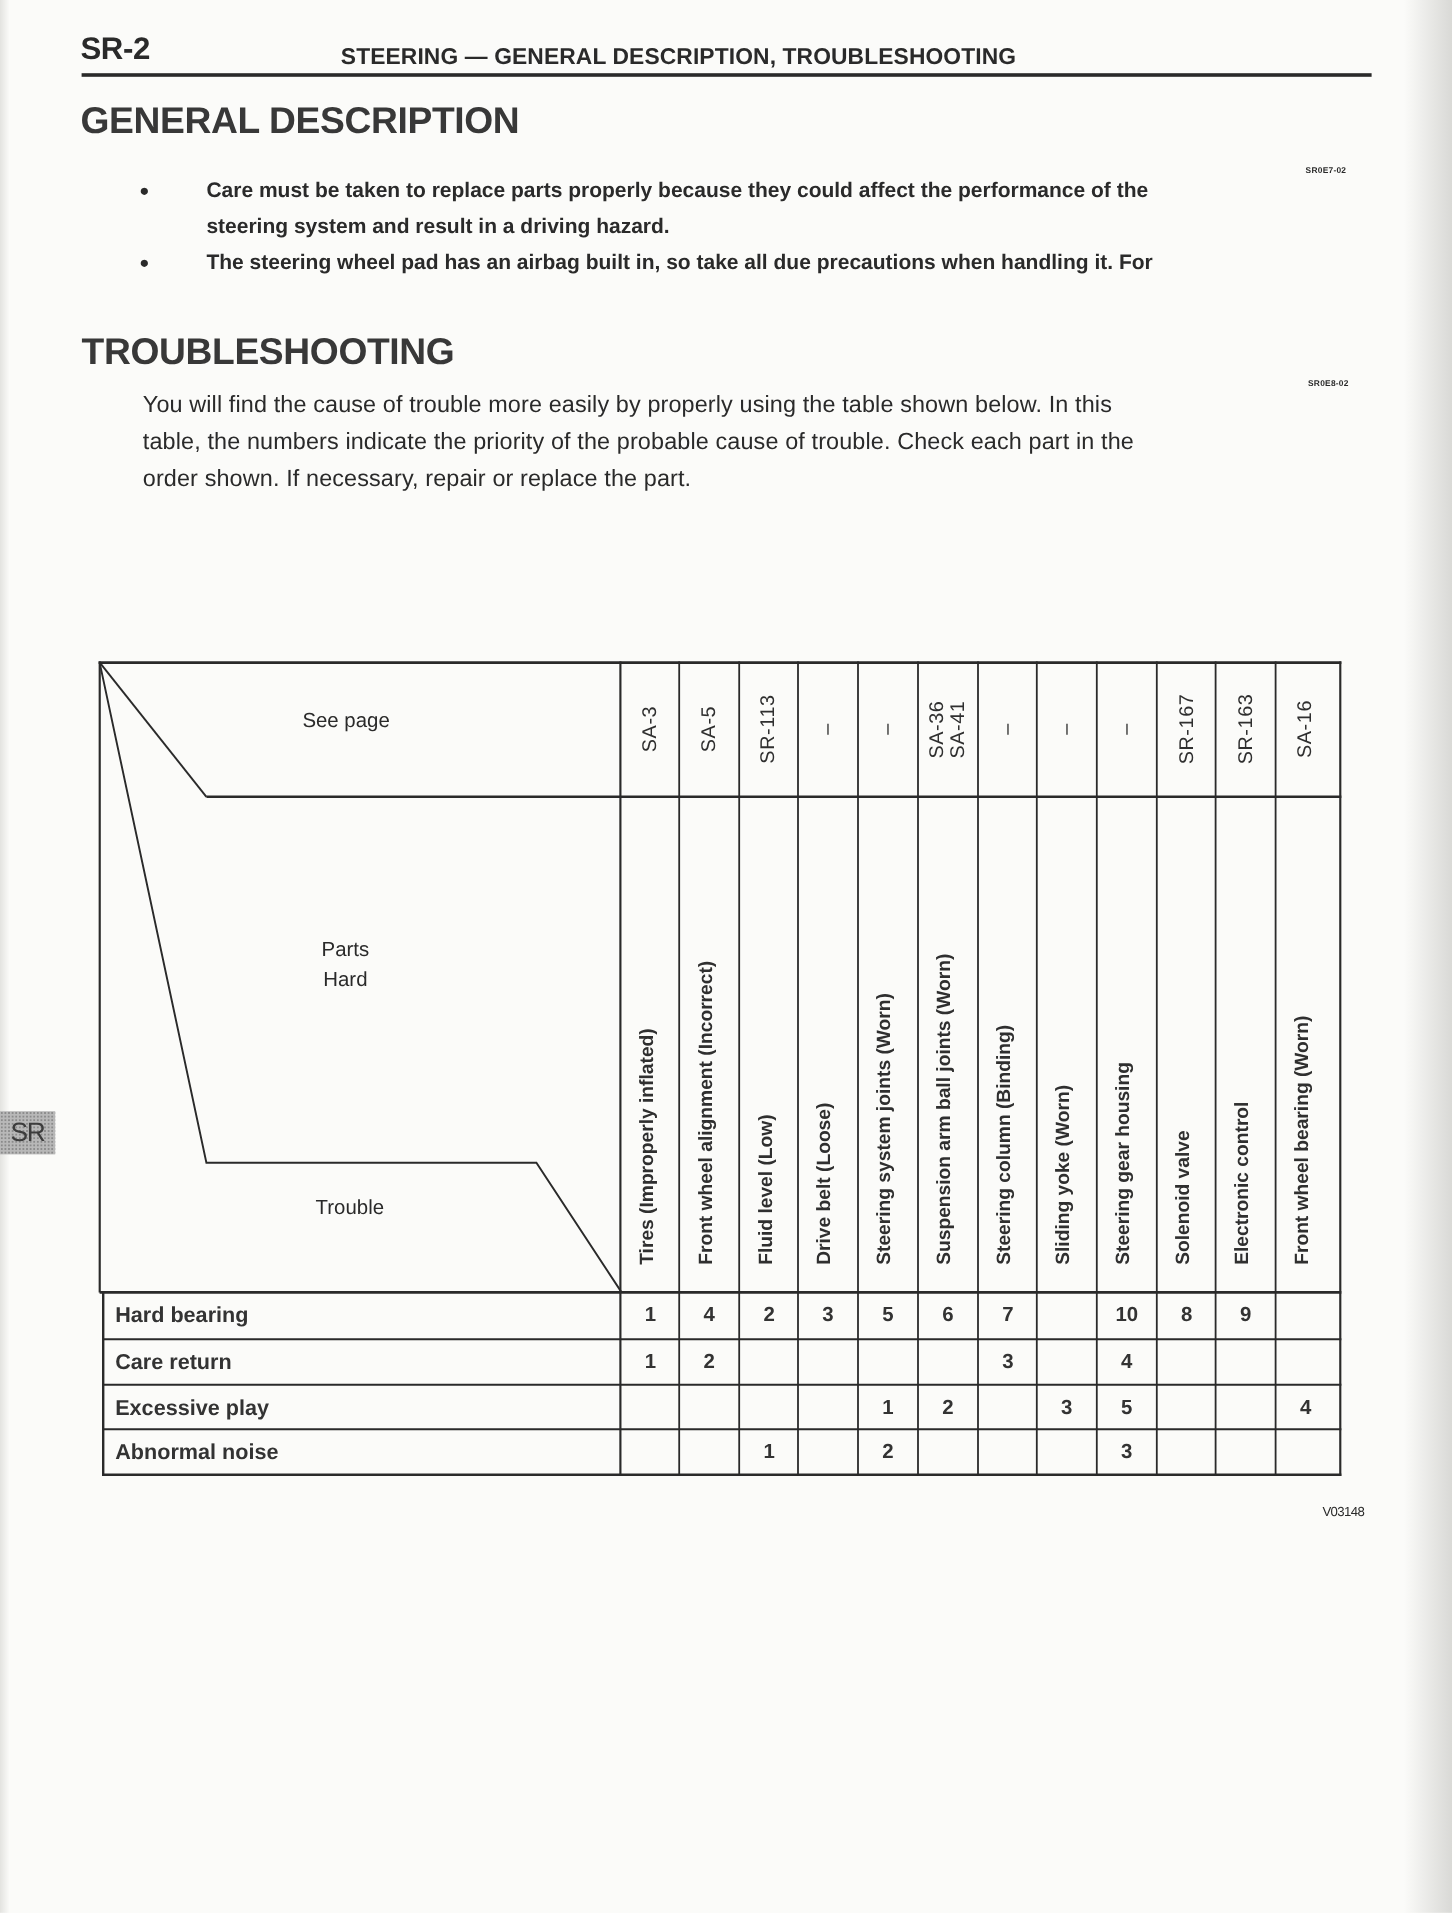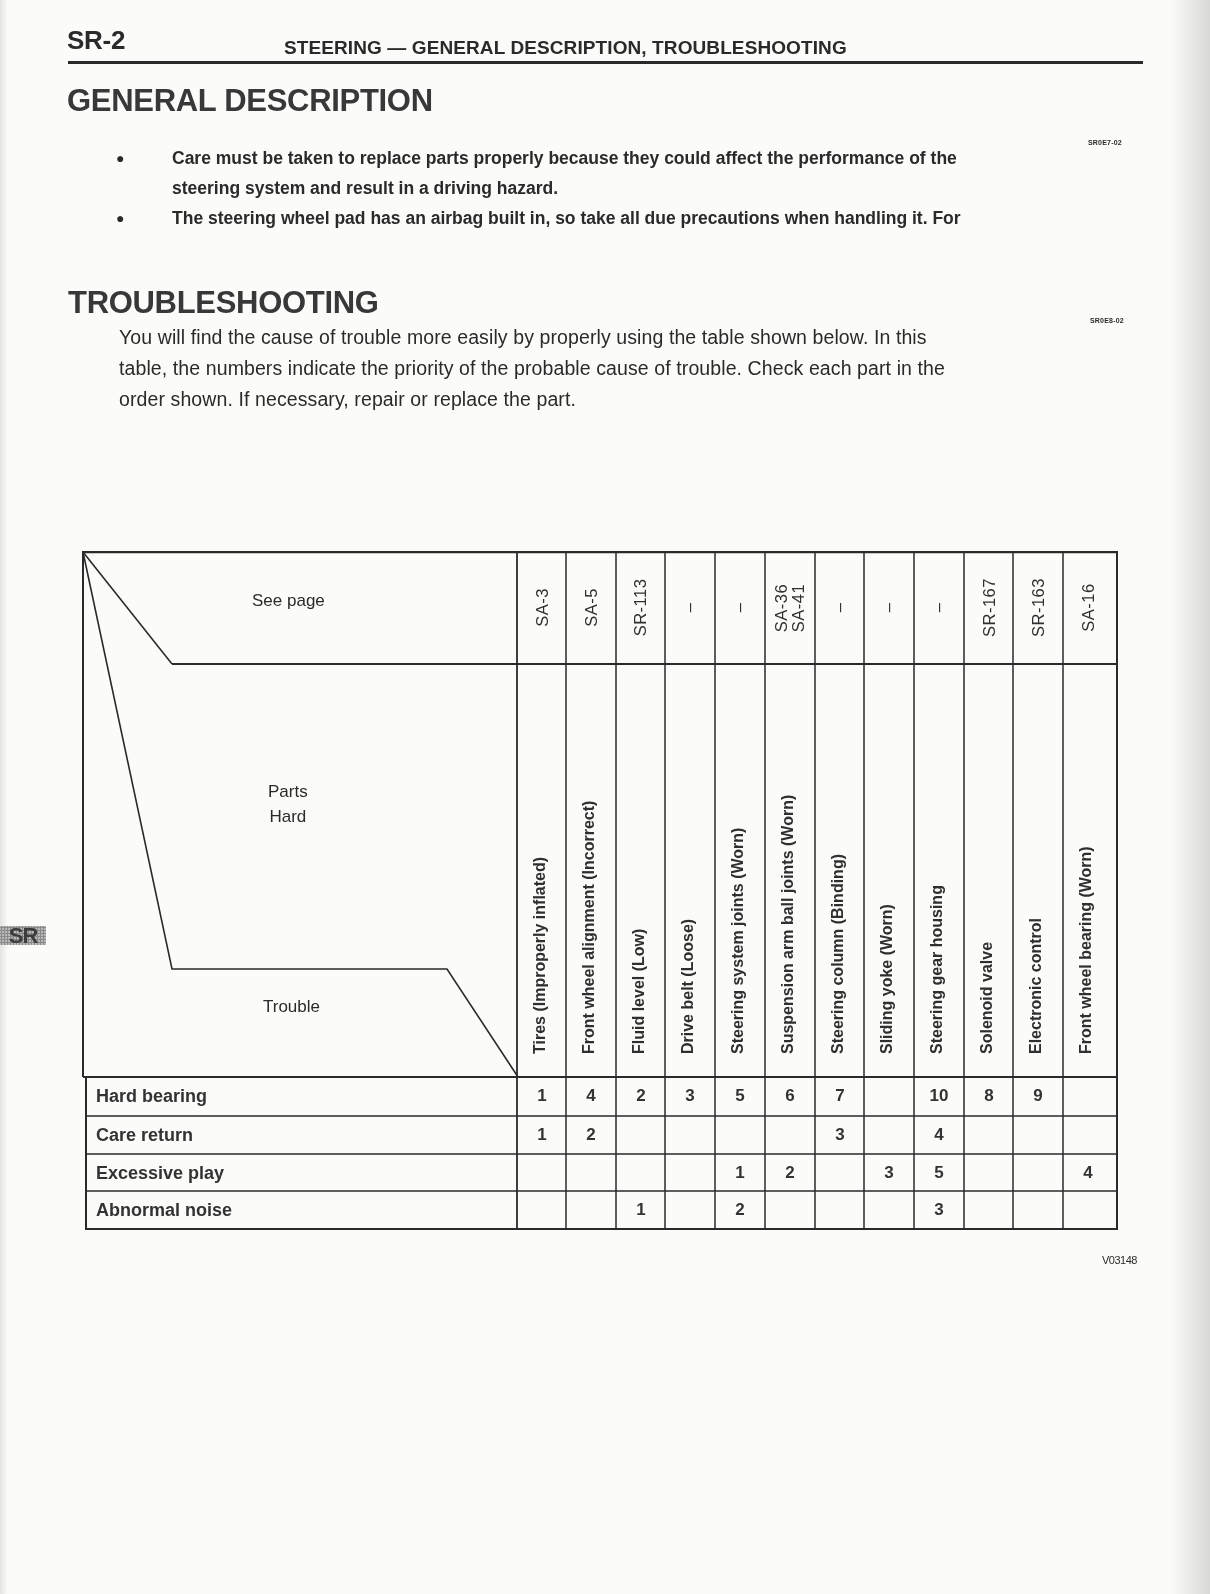--- a/index.html
+++ b/index.html
@@ -16,34 +16,34 @@
   .left-shadow {
     position: absolute; left: 0; top: 0; width: 8px; height: 1594px;
     background: linear-gradient(to right, #e3e3e0, rgba(250,250,248,0));
   }
   .abs { position: absolute; }
   .page-num { left: 67px; top: 25px; font-size: 26px; font-weight: bold; letter-spacing: -0.3px; }
   .running-title { left: 284px; top: 37px; font-size: 19px; font-weight: bold; letter-spacing: 0.1px; }
   .header-rule { left: 68px; top: 61px; width: 1075px; height: 3px; background: #2a2a2a; }
   .h1 { font-size: 31px; font-weight: bold; letter-spacing: -0.3px; color: #383838; }
   .h-general { left: 67px; top: 83px; }
-  .h-trouble { left: 68px; top: 285px; }
+  .h-trouble { left: 68px; top: 275px; }
   .code { font-size: 7px; font-weight: bold; letter-spacing: 0.2px; }
   .code-1 { left: 1088px; top: 139px; }
   .code-2 { left: 1090px; top: 317px; }
   .bullets { left: 112px; top: 143px; width: 1030px; }
   .bullet { display: flex; font-size: 17.5px; font-weight: bold; line-height: 30px; }
   .bullet .dot { width: 56px; flex: none; font-size: 14px; padding-left: 4px; }
   .intro { left: 119px; top: 322px; width: 1030px; font-size: 19.5px; line-height: 31px; letter-spacing: 0.1px; }
   .sr-tab {
-    left: 0; top: 926px; width: 46px; height: 19px;
+    left: 0; top: 926px; width: 46px; height: 36px;
     background-color: #b8b8b8;
     background-image: radial-gradient(#8a8a8a 1px, transparent 1.1px);
     background-size: 3px 3px;
-    color: #3c3c3c; font-size: 22px; font-weight: bold;
+    color: #3c3c3c; font-size: 22px; font-weight: normal;
     display: flex; align-items: center; justify-content: center; letter-spacing: -1px;
   }
   .figure-code { left: 1102px; top: 1254px; font-size: 11px; font-family: "Liberation Sans Narrow", "Liberation Sans", sans-serif; letter-spacing: -0.5px; }
 
   
   .tbl { left: 82px; top: 551px; width: 1036px; height: 679px; }
   .tbl svg.lines { position: absolute; left: 0; top: 0; }
   .cell-label { position: absolute; font-size: 17px; font-weight: normal; text-align: center; }
   .see-page-label { left: 170px; top: 40px; }
   .parts-label { left: 186px; top: 228px; line-height: 25px; }

